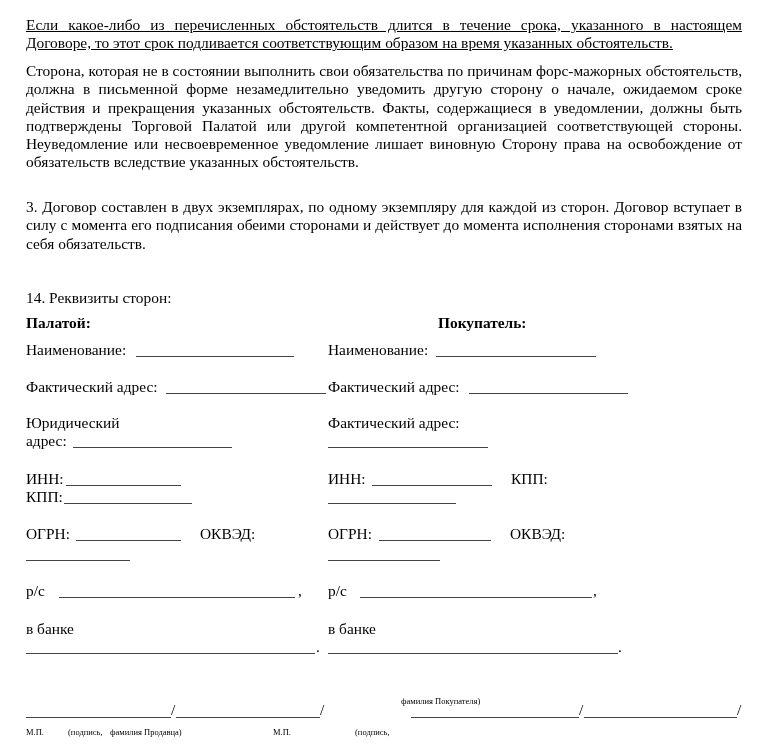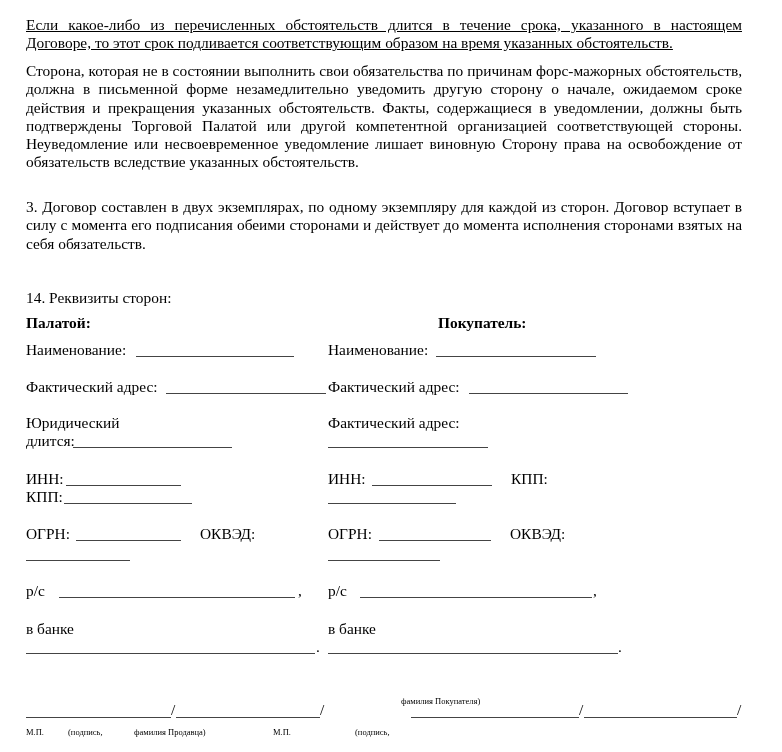--- a/index.html
+++ b/index.html
@@ -26,21 +26,21 @@
 <div class="t" style="left:26px; top:289px;">14. Реквизиты сторон:</div>
 
 <div class="t b" style="left:26px; top:314px;">Палатой:</div>
 <div class="t" style="left:26px; top:341px;">Наименование:</div>
 <div class="line" style="left:136px; top:356px; width:158px;"></div>
 
 <div class="t" style="left:26px; top:378px;">Фактический адрес:</div>
 <div class="line" style="left:166px; top:393px; width:160px;"></div>
 
 <div class="t" style="left:26px; top:414px;font-family:Liberation Serif, serif;">Юридический</div>
-<div class="t" style="left:26px; top:432px;">длится:</div>
+<div class="t" style="left:26px; top:432px;">адрес:</div>
 <div class="line" style="left:73px; top:447px; width:159px;"></div>
 
 <div class="t" style="left:26px; top:470px;">ИНН:</div>
 <div class="line" style="left:66px; top:485px; width:115px;"></div>
 <div class="t" style="left:26px; top:488px;">КПП:</div>
 <div class="line" style="left:64px; top:503px; width:128px;"></div>
 
 <div class="t" style="left:26px; top:525px;">ОГРН:</div>
 <div class="line" style="left:76px; top:540px; width:105px;"></div>
 <div class="t" style="left:200px; top:525px;">ОКВЭД:</div>
@@ -87,16 +87,16 @@
 <div class="line" style="left:176px; top:717px; width:144px;"></div>
 <div class="t" style="left:320px; top:701px;">/</div>
 
 <div class="line" style="left:411px; top:717px; width:168px;"></div>
 <div class="t" style="left:579px; top:701px;">/</div>
 <div class="line" style="left:584px; top:717px; width:153px;"></div>
 <div class="t" style="left:737px; top:701px;">/</div>
 
 <div class="small" style="left:26px; top:727px;">М.П.</div>
 <div class="small" style="left:68px; top:727px;">(подпись,</div>
-<div class="small" style="left:134px; top:727px;">фамилия Продавца)</div>
+<div class="small" style="left:110px; top:727px;">фамилия Продавца)</div>
 <div class="small" style="left:273px; top:727px;">М.П.</div>
 <div class="small" style="left:355px; top:727px;">(подпись,</div>
 <div class="small" style="left:401px; top:696px;">фамилия Покупателя)</div>
 
 </body></html>

